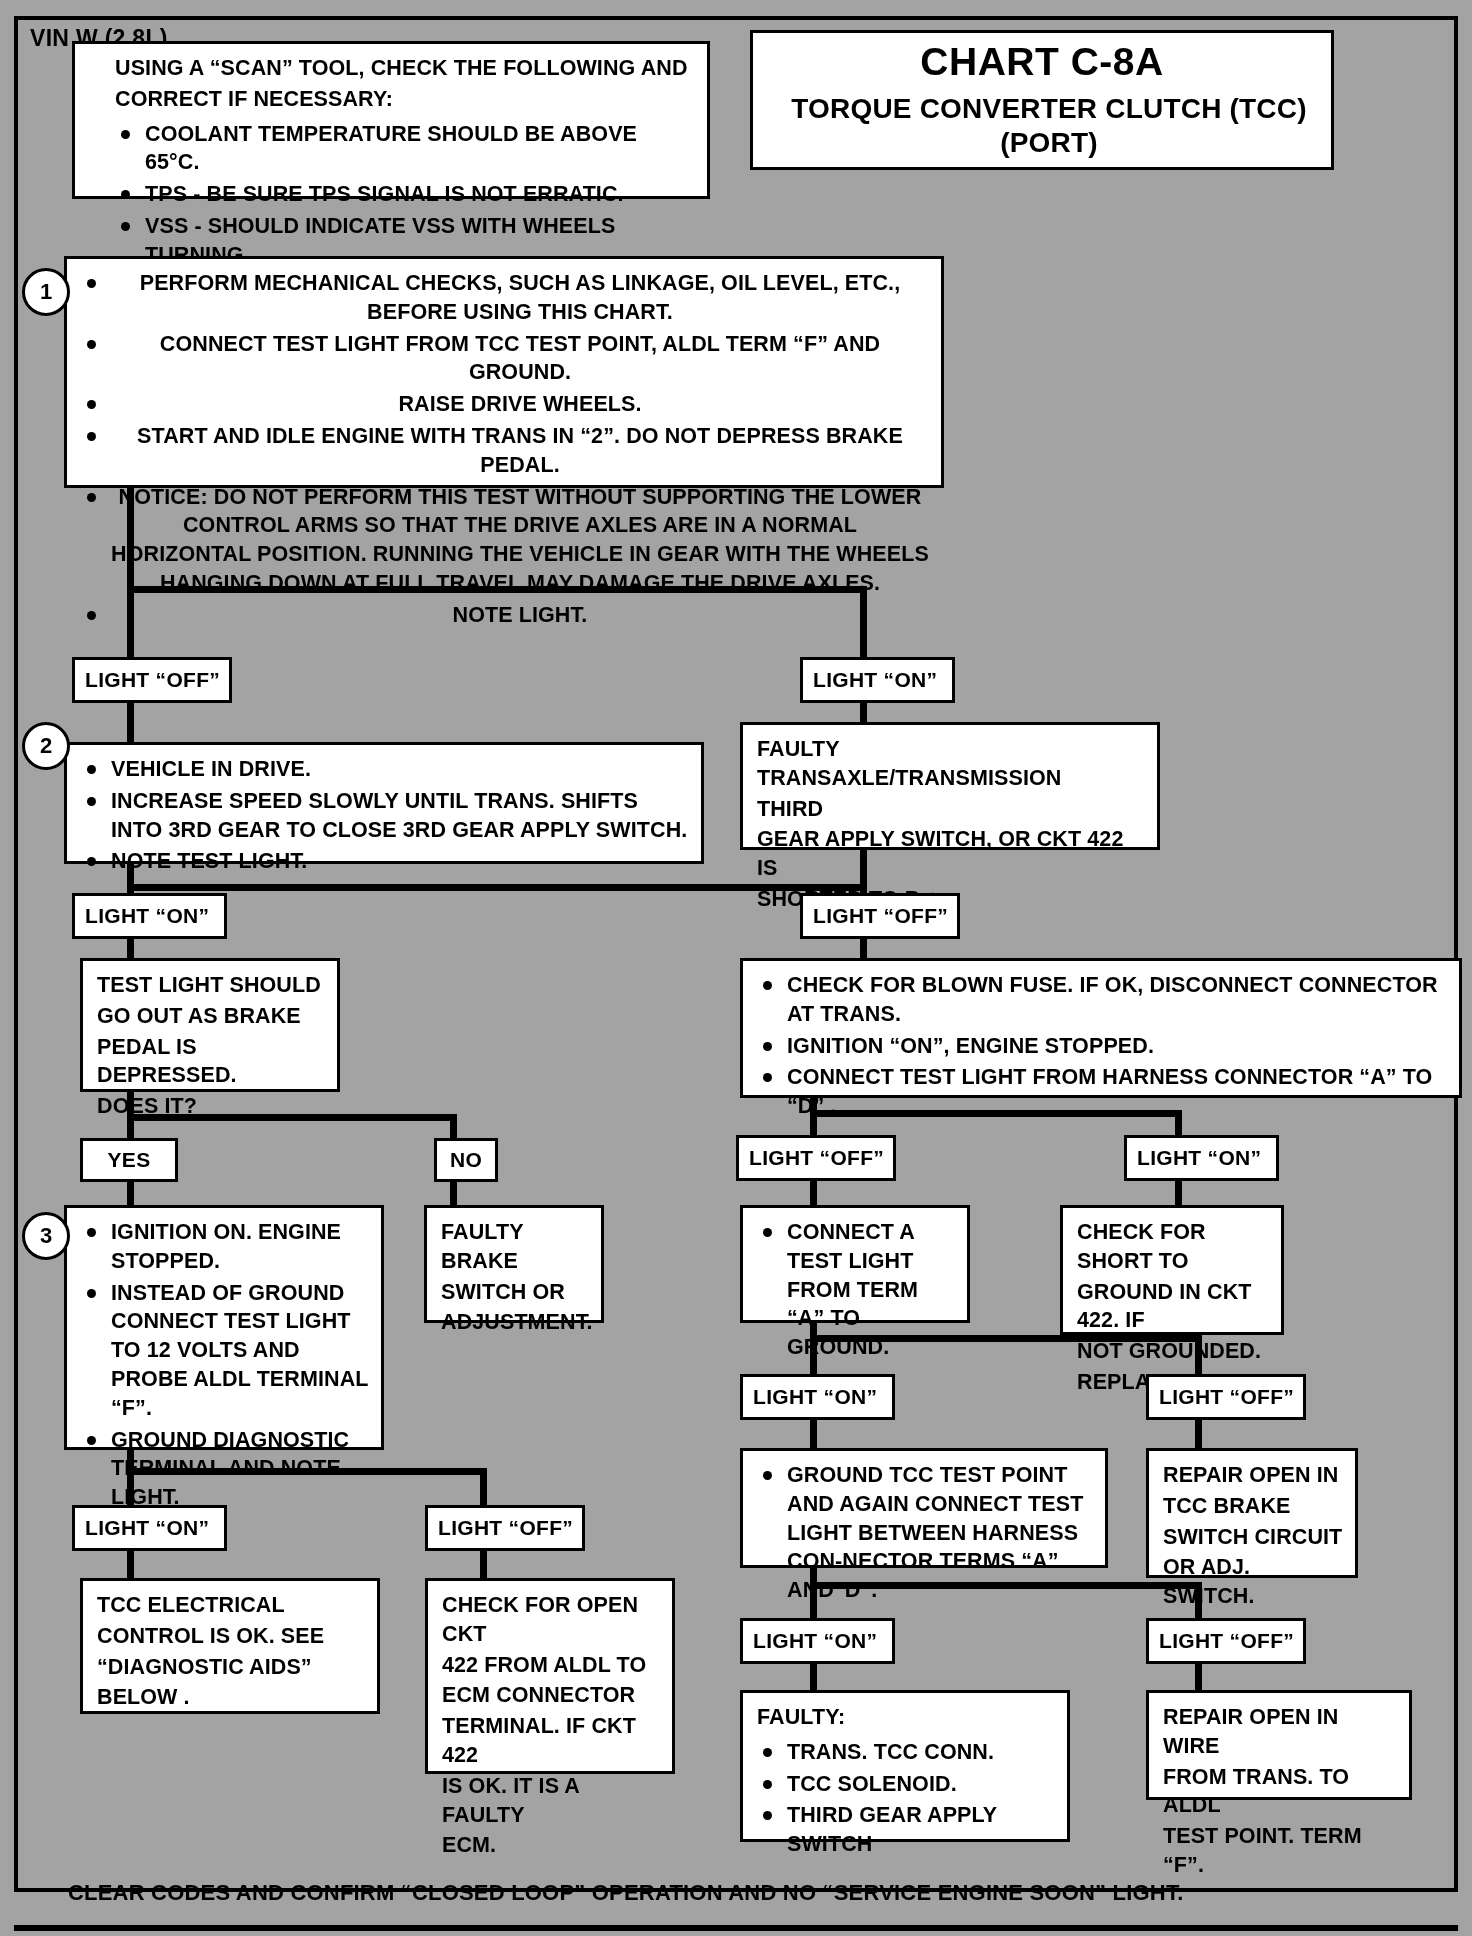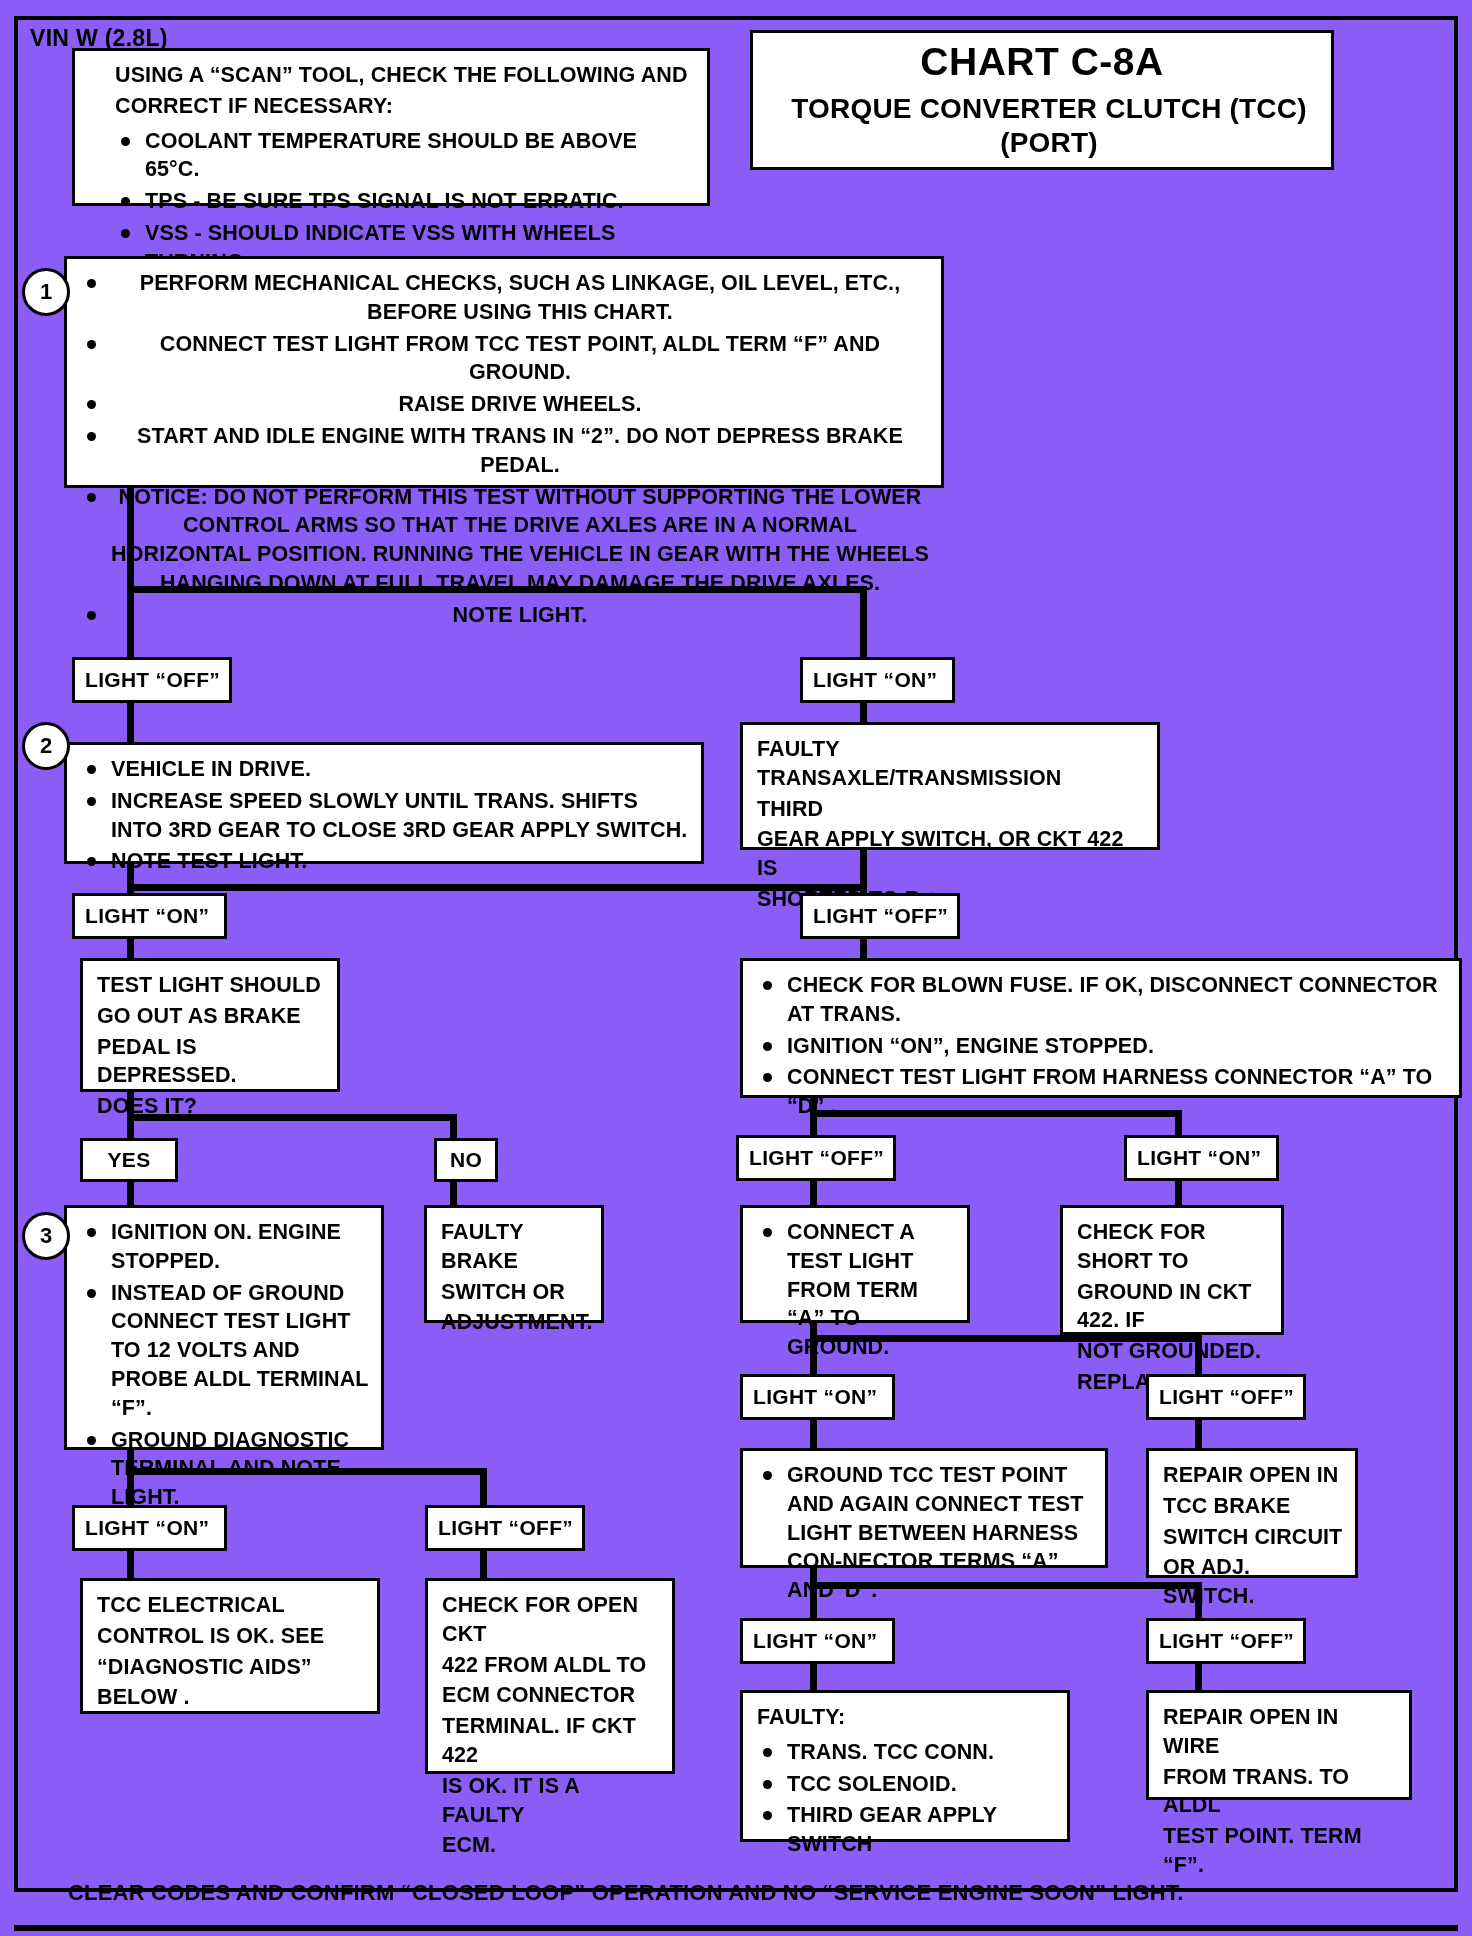--- a/index.html
+++ b/index.html
@@ -8,21 +8,21 @@
     background: #ffffff;
   }
   body {
     font-family: "Liberation Sans", sans-serif;
     color: #000000;
   }
   #page {
     position: relative;
     width: 1472px;
     height: 1936px;
-    background: #8b5cf6;
+    background: #a3a3a3;
     overflow: hidden;
   }
   
   .page-border {
     position: absolute;
     left: 14px;
     top: 16px;
     width: 1444px;
     height: 1876px;
     border: 4px solid #000;
@@ -148,21 +148,21 @@
   <div class="vin-label" style="left:30px; top:25px;">VIN W (2.8L)</div>
 
   <div class="title-box" style="left:750px; top:30px; width:584px; height:140px;">
     <div class="title-main">CHART C-8A</div>
     <div class="title-sub">
       <div>TORQUE CONVERTER CLUTCH (TCC)</div>
       <div>(PORT)</div>
     </div>
   </div>
 
-  <div class="box text-box" style="left:72px; top:48px; width:638px; height:158px;padding-left:40px;">
+  <div class="box text-box" style="left:72px; top:41px; width:638px; height:158px;padding-left:40px;">
     <div class="plain-line">USING A “SCAN” TOOL, CHECK THE FOLLOWING AND</div>
     <div class="plain-line" style="margin-bottom:6px;">CORRECT IF NECESSARY:</div>
     <ul class="blist">
       <li>COOLANT TEMPERATURE SHOULD BE ABOVE 65°C.</li>
       <li>TPS - BE SURE TPS SIGNAL IS NOT ERRATIC.</li>
       <li>VSS - SHOULD INDICATE VSS WITH WHEELS TURNING.</li>
       <li>CODES - IF 24 IS PRESENT, SEE CODE  CHART 24.</li>
     </ul>
   </div>
 

